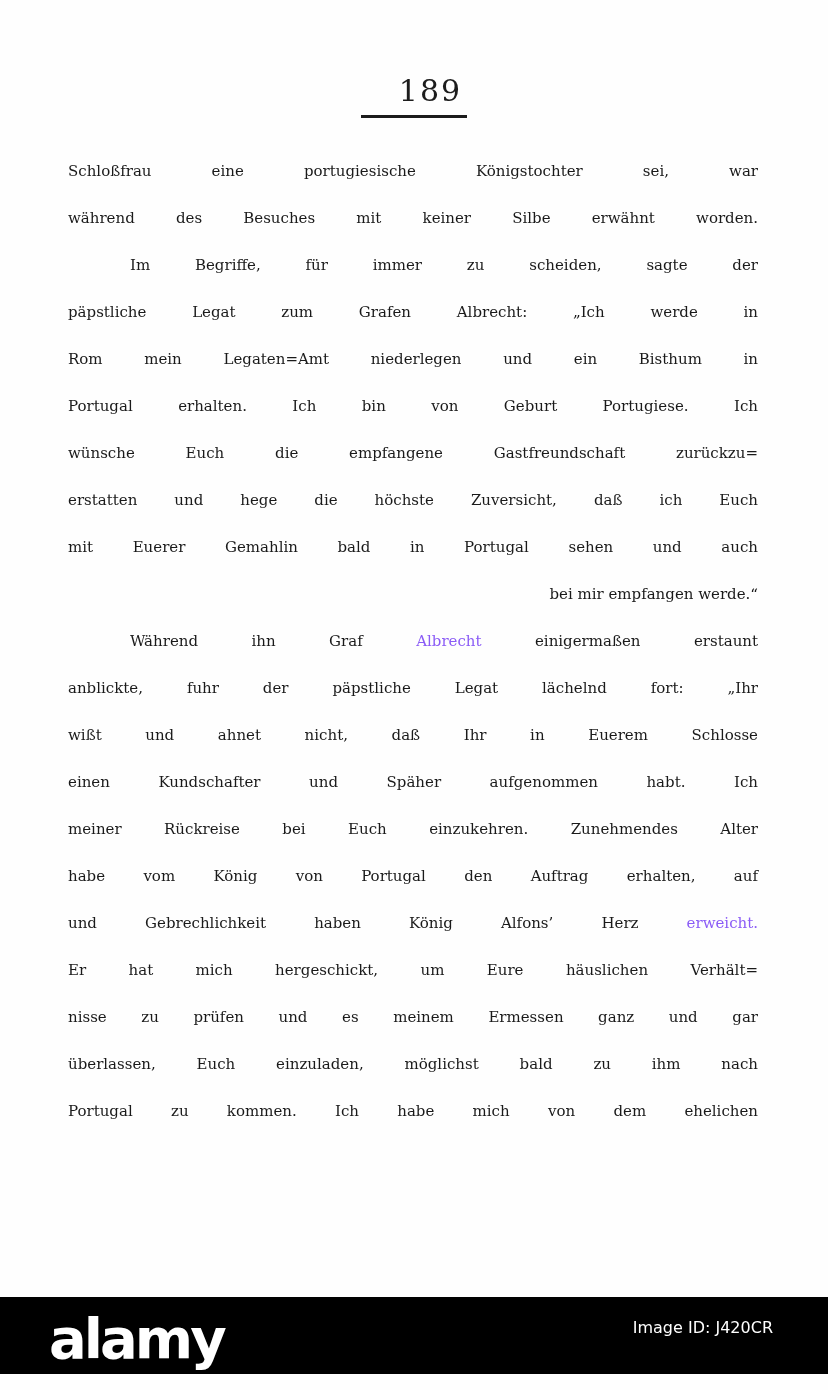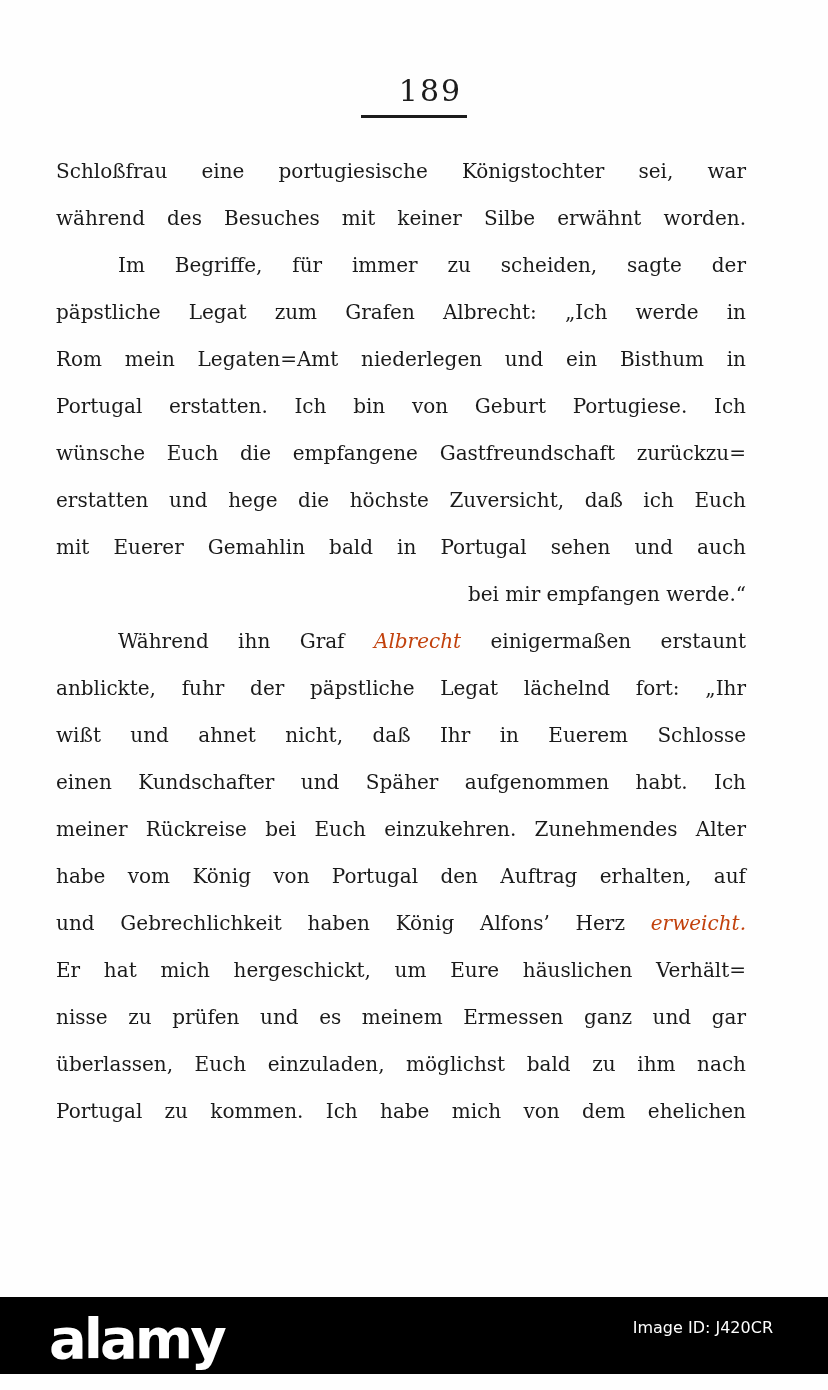--- a/index.html
+++ b/index.html
@@ -35,42 +35,41 @@
   }
   .page-number-rule {
     width: 106px;
     height: 0;
     border-bottom: 3px solid #1c1c1c;
     margin: 9px auto 0 auto;
   }
   .text-block {
     position: absolute;
     top: 148px;
-    left: 56px;
+    left: 68px;
     width: 690px;
     color: #1a1a1a;
-    font-size: 20px;
+    font-size: 15px;
   }
   .line {
     height: 47px;
     line-height: 47px;
     white-space: nowrap;
     text-align: right;
   }
   .line.just {
     white-space: normal;
     text-align: justify;
     text-align-last: justify;
   }
   .line.indent {
     padding-left: 62px;
   }
   .faded {
-    color: #c2410c;
-    font-style: italic;
+    color: #8b5cf6;
   }
   .watermark-bar {
     position: absolute;
     left: 0;
     top: 1297px;
     width: 828px;
     height: 77px;
     background: #000000;
   }
   .alamy-logo {
@@ -113,21 +112,21 @@
     <div class="page-number">189</div>
     <div class="page-number-rule"></div>
   </div>
 
   <div class="text-block">
       <div class="line just"><span>Schloßfrau eine portugiesische Königstochter sei, war</span></div>
       <div class="line just"><span>während des Besuches mit keiner Silbe erwähnt worden.</span></div>
       <div class="line indent just"><span>Im Begriffe, für immer zu scheiden, sagte der</span></div>
       <div class="line just"><span>päpstliche Legat zum Grafen Albrecht: „Ich werde in</span></div>
       <div class="line just"><span>Rom mein Legaten=Amt niederlegen und ein Bisthum in</span></div>
-      <div class="line just"><span>Portugal erstatten. Ich bin von Geburt Portugiese. Ich</span></div>
+      <div class="line just"><span>Portugal erhalten. Ich bin von Geburt Portugiese. Ich</span></div>
       <div class="line just"><span>wünsche Euch die empfangene Gastfreundschaft zurückzu=</span></div>
       <div class="line just"><span>erstatten und hege die höchste Zuversicht, daß ich Euch</span></div>
       <div class="line just"><span>mit Euerer Gemahlin bald in Portugal sehen und auch</span></div>
       <div class="line"><span>bei mir empfangen werde.“</span></div>
       <div class="line indent just"><span>Während ihn Graf </span><span class="faded">Albrecht</span><span> einigermaßen erstaunt</span></div>
       <div class="line just"><span>anblickte, fuhr der päpstliche Legat lächelnd fort: „Ihr</span></div>
       <div class="line just"><span>wißt und ahnet nicht, daß Ihr in Euerem Schlosse</span></div>
       <div class="line just"><span>einen Kundschafter und Späher aufgenommen habt. Ich</span></div>
       <div class="line just"><span>meiner Rückreise bei Euch einzukehren. Zunehmendes Alter</span></div>
       <div class="line just"><span>habe vom König von Portugal den Auftrag erhalten, auf</span></div>

